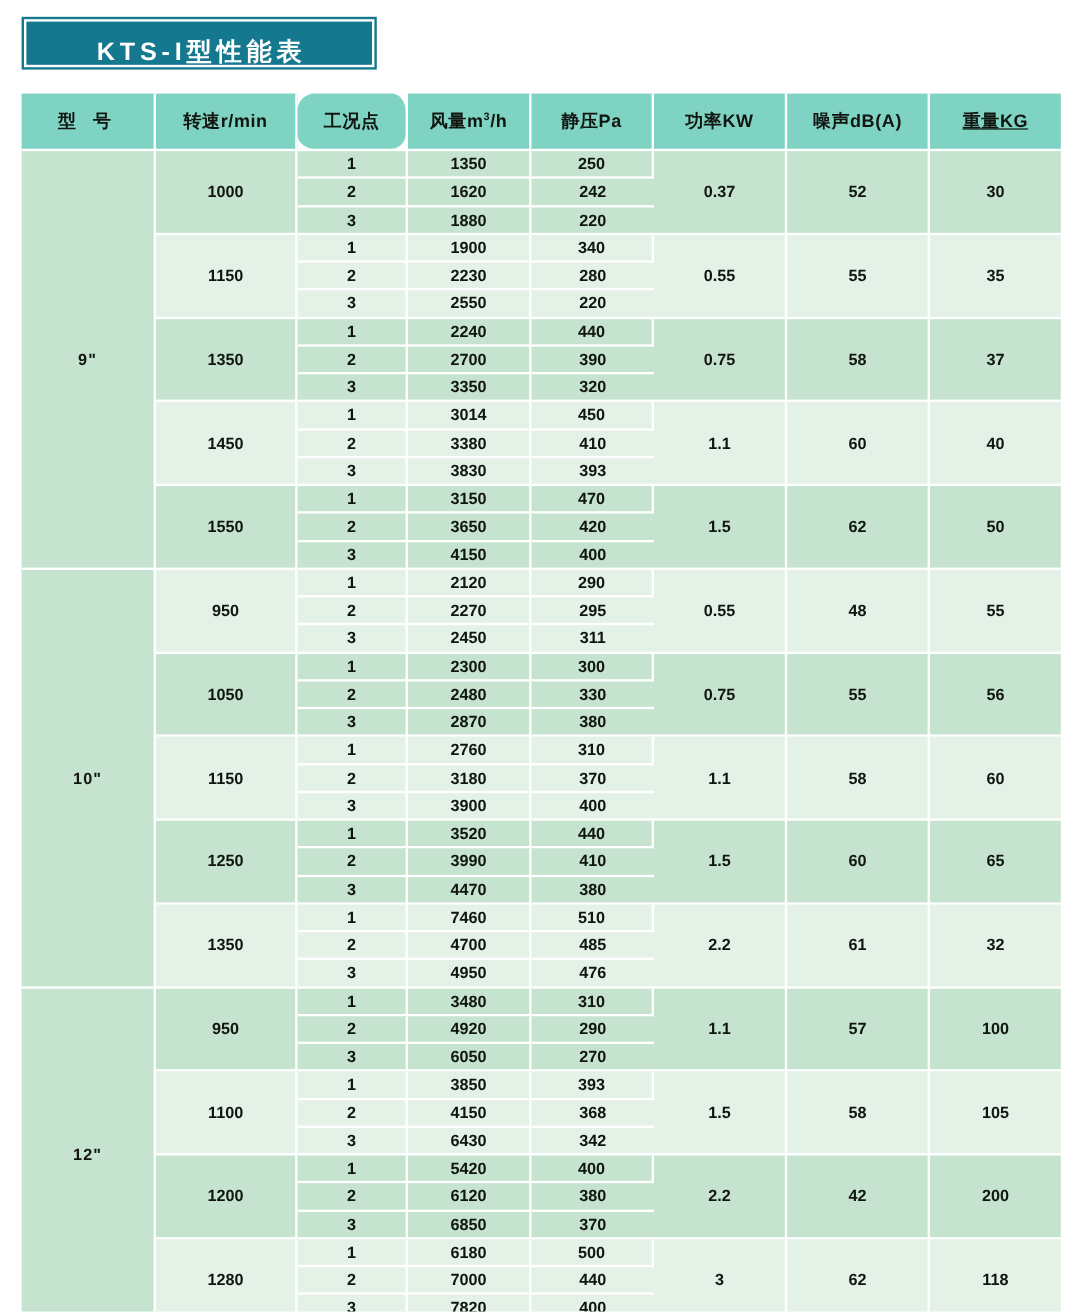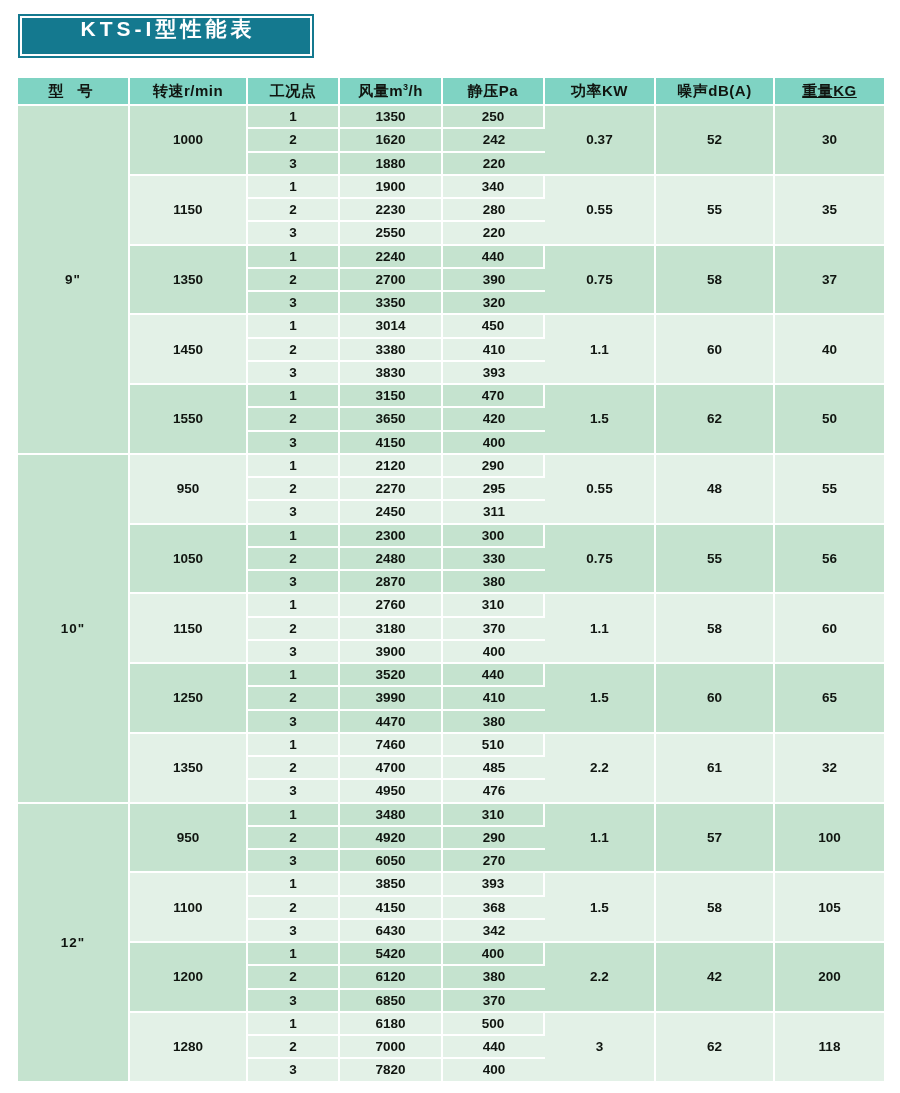--- a/index.html
+++ b/index.html
@@ -16,21 +16,21 @@
     position:absolute;left:18px;top:14px;
     width:296px;height:44px;
     box-sizing:border-box;
     border:2px solid #14798f;
     padding:2px;
     background:#ffffff;
   }
   .title-bar{
     width:100%;height:100%;
     background:#14798f;
-    display:flex;align-items:flex-start;justify-content:center;
+    display:flex;align-items:flex-end;justify-content:center;
   }
   .title-text{
     color:#ffffff;
     font-size:21px;
     font-weight:bold;
     letter-spacing:4px;
     white-space:nowrap;
     line-height:1;
     padding-left:4px;
   }
@@ -46,21 +46,21 @@
     padding:0;margin:0;
     text-align:center;
     vertical-align:middle;
     font-weight:bold;
     color:#101510;
     border-right:2px solid #ffffff;
     border-bottom:2px solid #ffffff;
     box-sizing:border-box;
   }
   .table th{
-    height:28px;
+    height:48px;
     background:#7fd3c3;
     font-size:15px;
     letter-spacing:.5px;
     white-space:nowrap;
   }
   .table th.c-model{letter-spacing:5px;}
   .table td{
     height:23.26px;
     font-size:13.5px;
   }
@@ -83,21 +83,21 @@
     <div class="title-bar">
       <span class="title-text">KTS-I型性能表</span>
     </div>
   </div>
 
   <table class="table">
     <thead>
       <tr id="head-row">
           <th class="c-model" style="width: 112px;">型 号</th>
           <th style="width: 118px;">转速r/min</th>
-          <th style="width: 92px;">工况点</th>
+          <th style="width: 92px; border-radius: 14px;">工况点</th>
           <th style="width: 103px;">风量m<sup>3</sup>/h</th>
           <th style="width: 102px;">静压Pa</th>
           <th style="width: 111px;">功率KW</th>
           <th style="width: 119px;">噪声dB(A)</th>
           <th style="width: 109px; text-decoration: underline;">重量KG</th>
         </tr>
     </thead>
     <tbody id="body">
         <tr>
           <td class="model-cell" rowspan="15">9"</td>

